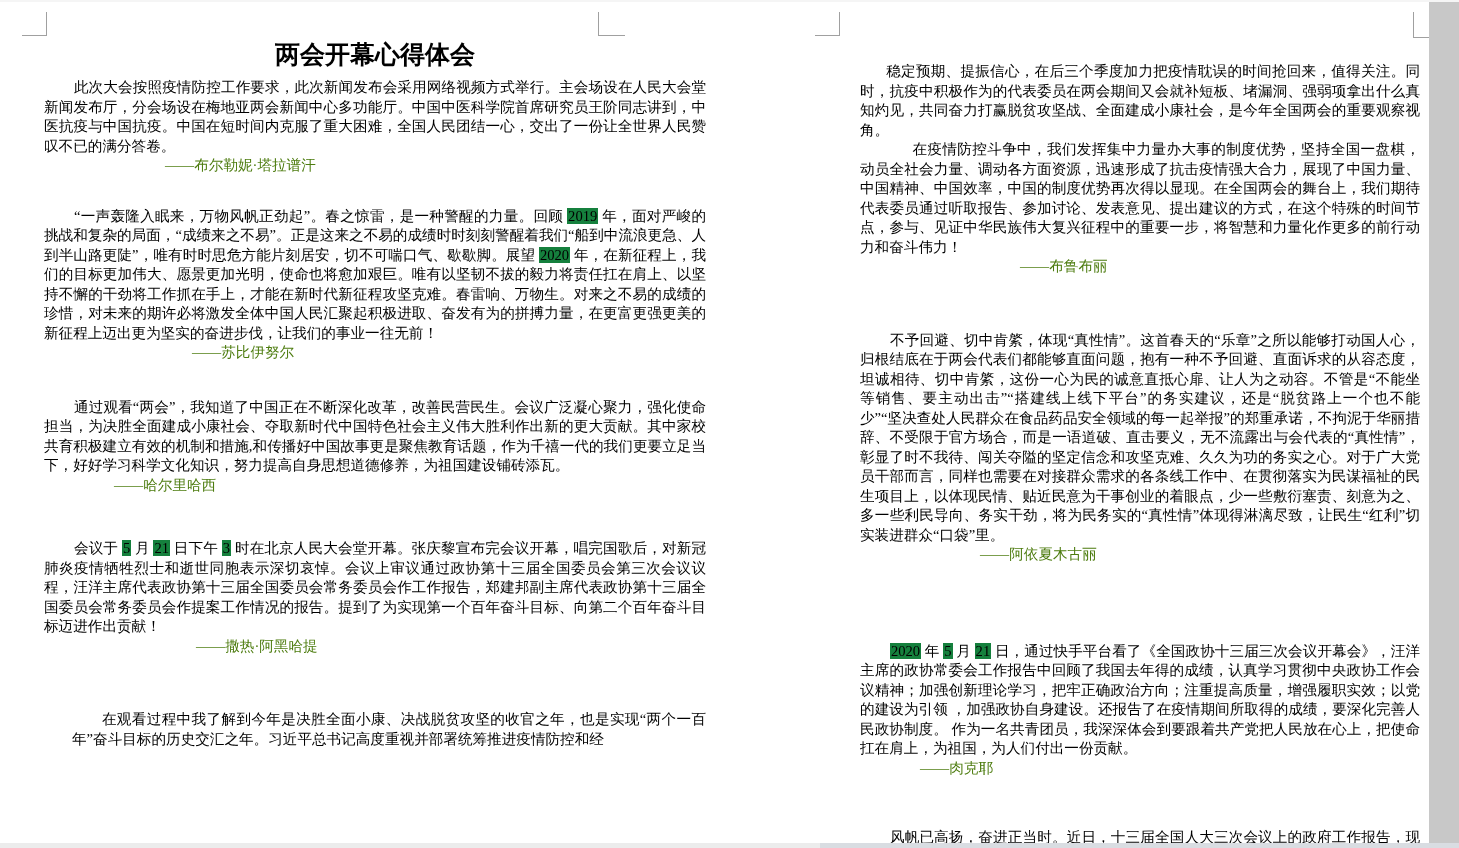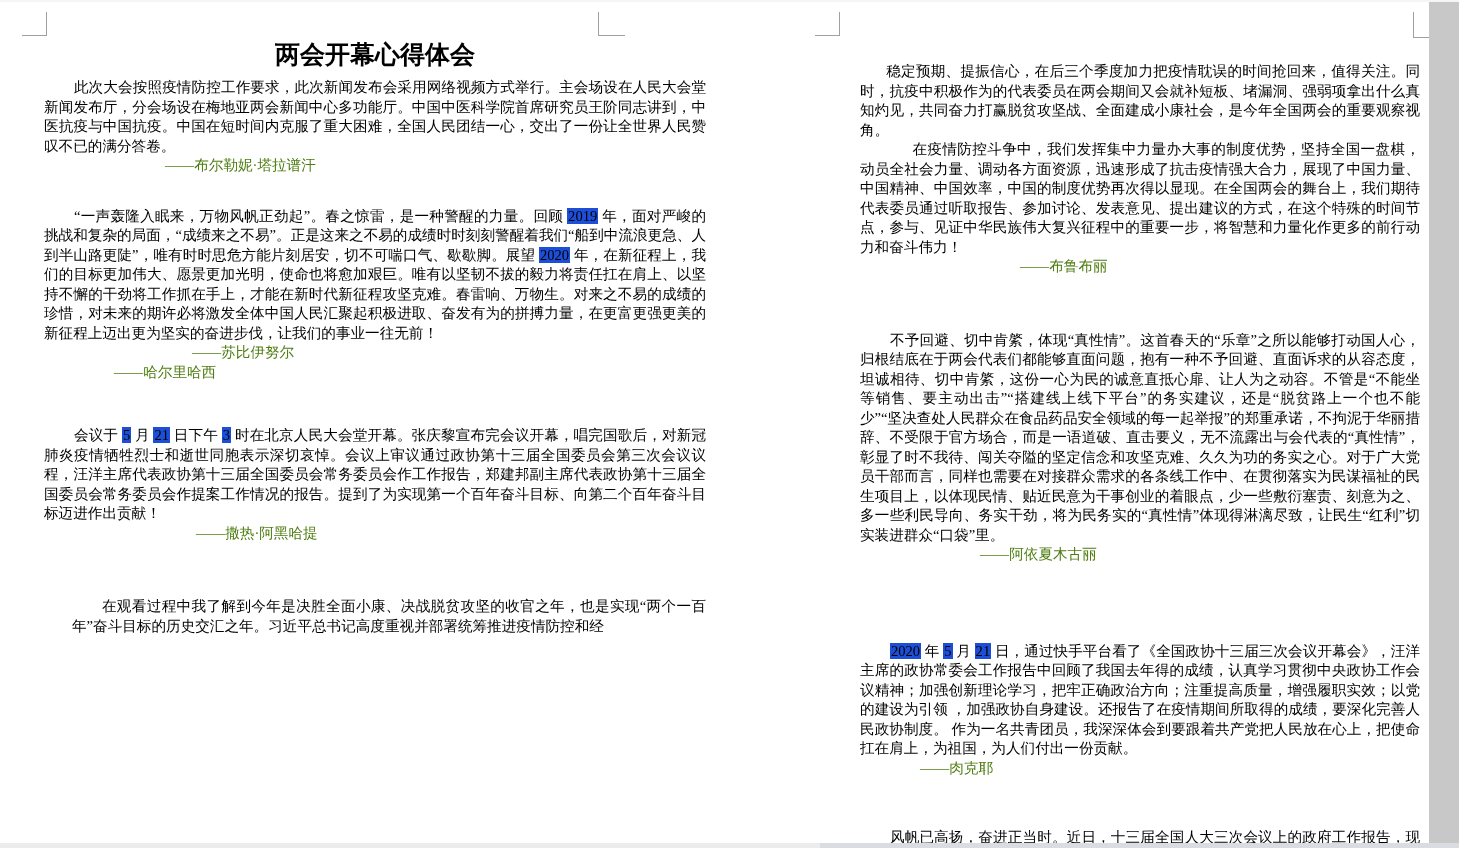--- a/index.html
+++ b/index.html
@@ -25,21 +25,21 @@
     font-size:14.6px;line-height:19.5px;color:#000;margin:0;
     text-align:justify;text-justify:inter-ideograph;
     text-indent:2.05em;
     word-break:break-all;
   }
   .para.indent-deep{text-indent:3.6em;}
   .page2 .para.first{text-indent:1.8em;}
   .attribution{
     font-size:14.6px;line-height:19.5px;color:#4d7c0f;margin:0;
   }
-  .num{background:#1d4ed8;padding:0 1px;}
+  .num{background:#15803d;padding:0 1px;}
   
   .p1-b2{margin-top:31px;}
   .p1-b3{margin-top:35px;}
   .p1-b4{margin-top:44px;}
   .p1-b5{margin-top:54px;margin-left:28px;}
   .p2-b2{margin-top:54px;}
   .p2-b3{margin-top:77px;}
   .p2-b4{margin-top:50px;}
   
   .a-p1-1{margin-left:121px;}
@@ -79,20 +79,21 @@
   <div class="cropmark cm-tr cm-lb"></div>
   <div class="content">
     <h1 class="doc-title">两会开幕心得体会</h1>
 
     <p class="para">此次大会按照疫情防控工作要求，此次新闻发布会采用网络视频方式举行。主会场设在人民大会堂新闻发布厅，分会场设在梅地亚两会新闻中心多功能厅。中国中医科学院首席研究员王阶同志讲到，中医抗疫与中国抗疫。中国在短时间内克服了重大困难，全国人民团结一心，交出了一份让全世界人民赞叹不已的满分答卷。</p>
     <p class="attribution a-p1-1">——布尔勒妮·塔拉谱汗</p>
 
     <p class="para p1-b2">“一声轰隆入眠来，万物风帆正劲起”。春之惊雷，是一种警醒的力量。回顾 <span class="num">2019</span> 年，面对严峻的挑战和复杂的局面，“成绩来之不易”。正是这来之不易的成绩时时刻刻警醒着我们“船到中流浪更急、人到半山路更陡”，唯有时时思危方能片刻居安，切不可喘口气、歇歇脚。展望 <span class="num">2020</span> 年，在新征程上，我们的目标更加伟大、愿景更加光明，使命也将愈加艰巨。唯有以坚韧不拔的毅力将责任扛在肩上、以坚持不懈的干劲将工作抓在手上，才能在新时代新征程攻坚克难。春雷响、万物生。对来之不易的成绩的珍惜，对未来的期许必将激发全体中国人民汇聚起积极进取、奋发有为的拼搏力量，在更富更强更美的新征程上迈出更为坚实的奋进步伐，让我们的事业一往无前！</p>
     <p class="attribution a-p1-2">——苏比伊努尔</p>
 
+    <p class="para p1-b3">通过观看“两会”，我知道了中国正在不断深化改革，改善民营民生。会议广泛凝心聚力，强化使命担当，为决胜全面建成小康社会、夺取新时代中国特色社会主义伟大胜利作出新的更大贡献。其中家校共育积极建立有效的机制和措施,和传播好中国故事更是聚焦教育话题，作为千禧一代的我们更要立足当下，好好学习科学文化知识，努力提高自身思想道德修养，为祖国建设铺砖添瓦。</p>
     <p class="attribution a-p1-3">——哈尔里哈西</p>
 
     <p class="para p1-b4">会议于 <span class="num">5</span> 月 <span class="num">21</span> 日下午 <span class="num">3</span> 时在北京人民大会堂开幕。张庆黎宣布完会议开幕，唱完国歌后，对新冠肺炎疫情牺牲烈士和逝世同胞表示深切哀悼。会议上审议通过政协第十三届全国委员会第三次会议议程，汪洋主席代表政协第十三届全国委员会常务委员会作工作报告，郑建邦副主席代表政协第十三届全国委员会常务委员会作提案工作情况的报告。提到了为实现第一个百年奋斗目标、向第二个百年奋斗目标迈进作出贡献！</p>
     <p class="attribution a-p1-4">——撒热·阿黑哈提</p>
 
     <p class="para p1-b5">在观看过程中我了解到今年是决胜全面小康、决战脱贫攻坚的收官之年，也是实现“两个一百年”奋斗目标的历史交汇之年。习近平总书记高度重视并部署统筹推进疫情防控和经</p>
   </div>
 </div>
 
 <div class="page page2">

